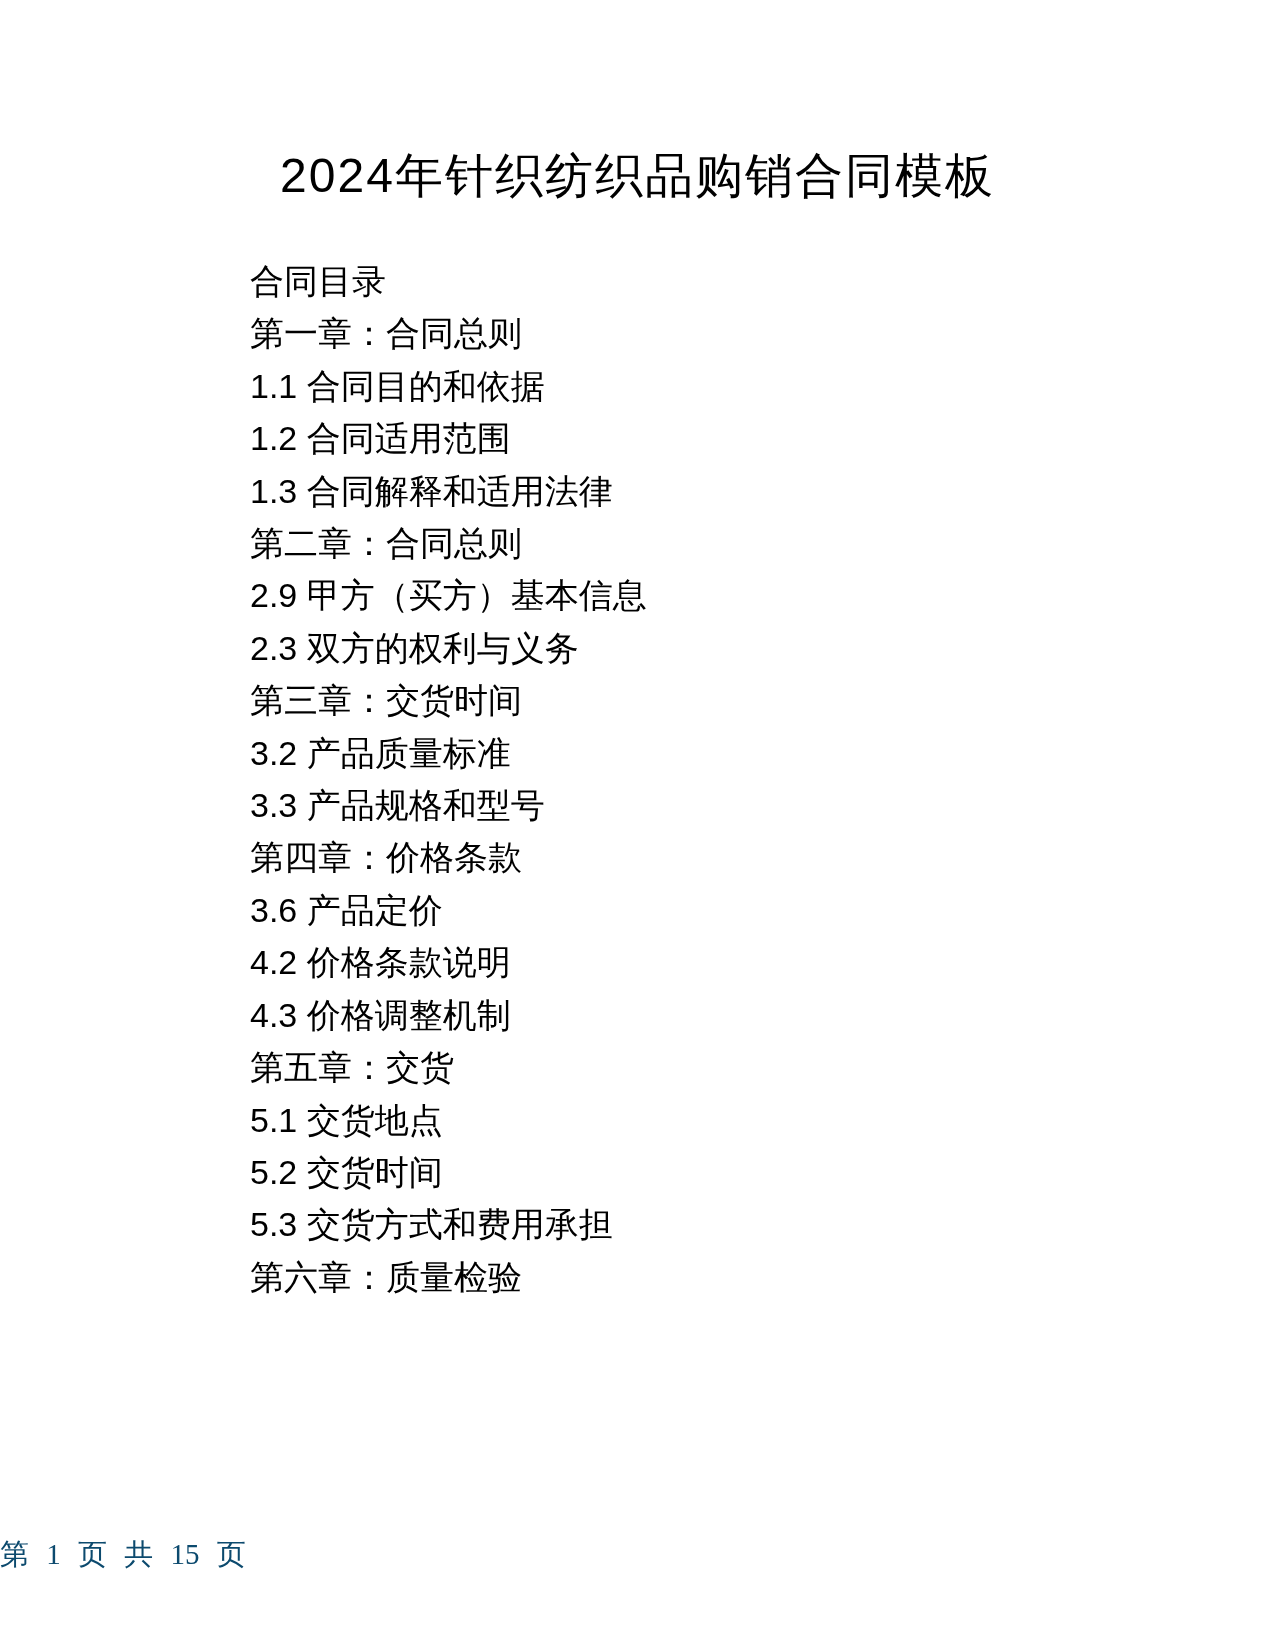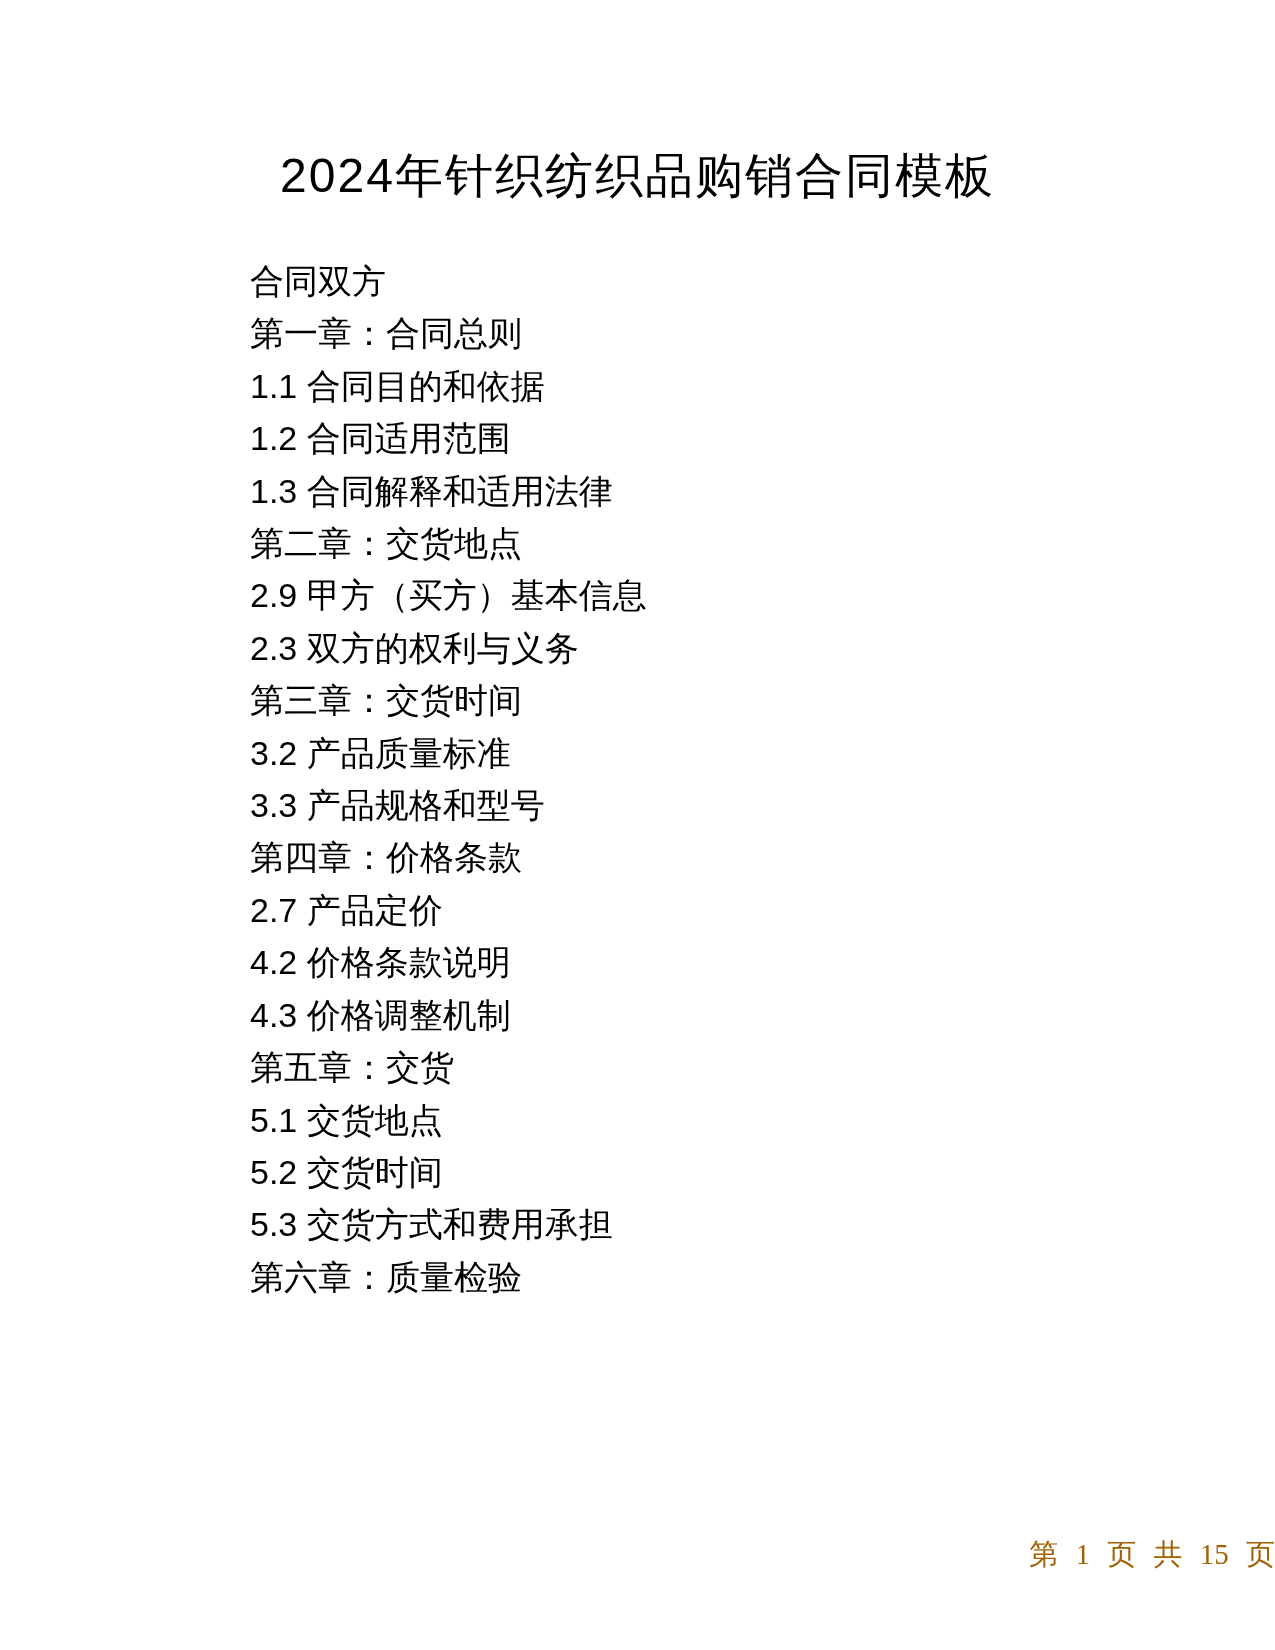--- a/index.html
+++ b/index.html
@@ -43,50 +43,50 @@
   }
   .toc-heading,
   .toc-line {
     white-space: pre;
   }
   .footer {
     position: absolute;
     top: 1537px;
     left: 0;
     width: 1275px;
-    text-align: right;
+    text-align: left;
     font-family: "Liberation Serif", serif;
     font-size: 29px;
     line-height: 34px;
     word-spacing: 10px;
-    color: #a16207;
+    color: #0c4a6e;
   }
 </style>
 </head>
 <body>
 
 <div class="page">
 
   <h1 class="doc-title">2024年针织纺织品购销合同模板</h1>
 
   <div class="toc-block">
-    <div class="toc-heading">合同双方</div>
+    <div class="toc-heading">合同目录</div>
     <div>
         <div class="toc-line">第一章：合同总则</div>
         <div class="toc-line">1.1 合同目的和依据</div>
         <div class="toc-line">1.2 合同适用范围</div>
         <div class="toc-line">1.3 合同解释和适用法律</div>
-        <div class="toc-line">第二章：交货地点</div>
+        <div class="toc-line">第二章：合同总则</div>
         <div class="toc-line">2.9 甲方（买方）基本信息</div>
         <div class="toc-line">2.3 双方的权利与义务</div>
         <div class="toc-line">第三章：交货时间</div>
         <div class="toc-line">3.2 产品质量标准</div>
         <div class="toc-line">3.3 产品规格和型号</div>
         <div class="toc-line">第四章：价格条款</div>
-        <div class="toc-line">2.7 产品定价</div>
+        <div class="toc-line">3.6 产品定价</div>
         <div class="toc-line">4.2 价格条款说明</div>
         <div class="toc-line">4.3 价格调整机制</div>
         <div class="toc-line">第五章：交货</div>
         <div class="toc-line">5.1 交货地点</div>
         <div class="toc-line">5.2 交货时间</div>
         <div class="toc-line">5.3 交货方式和费用承担</div>
         <div class="toc-line">第六章：质量检验</div>
       </div>
   </div>
 

